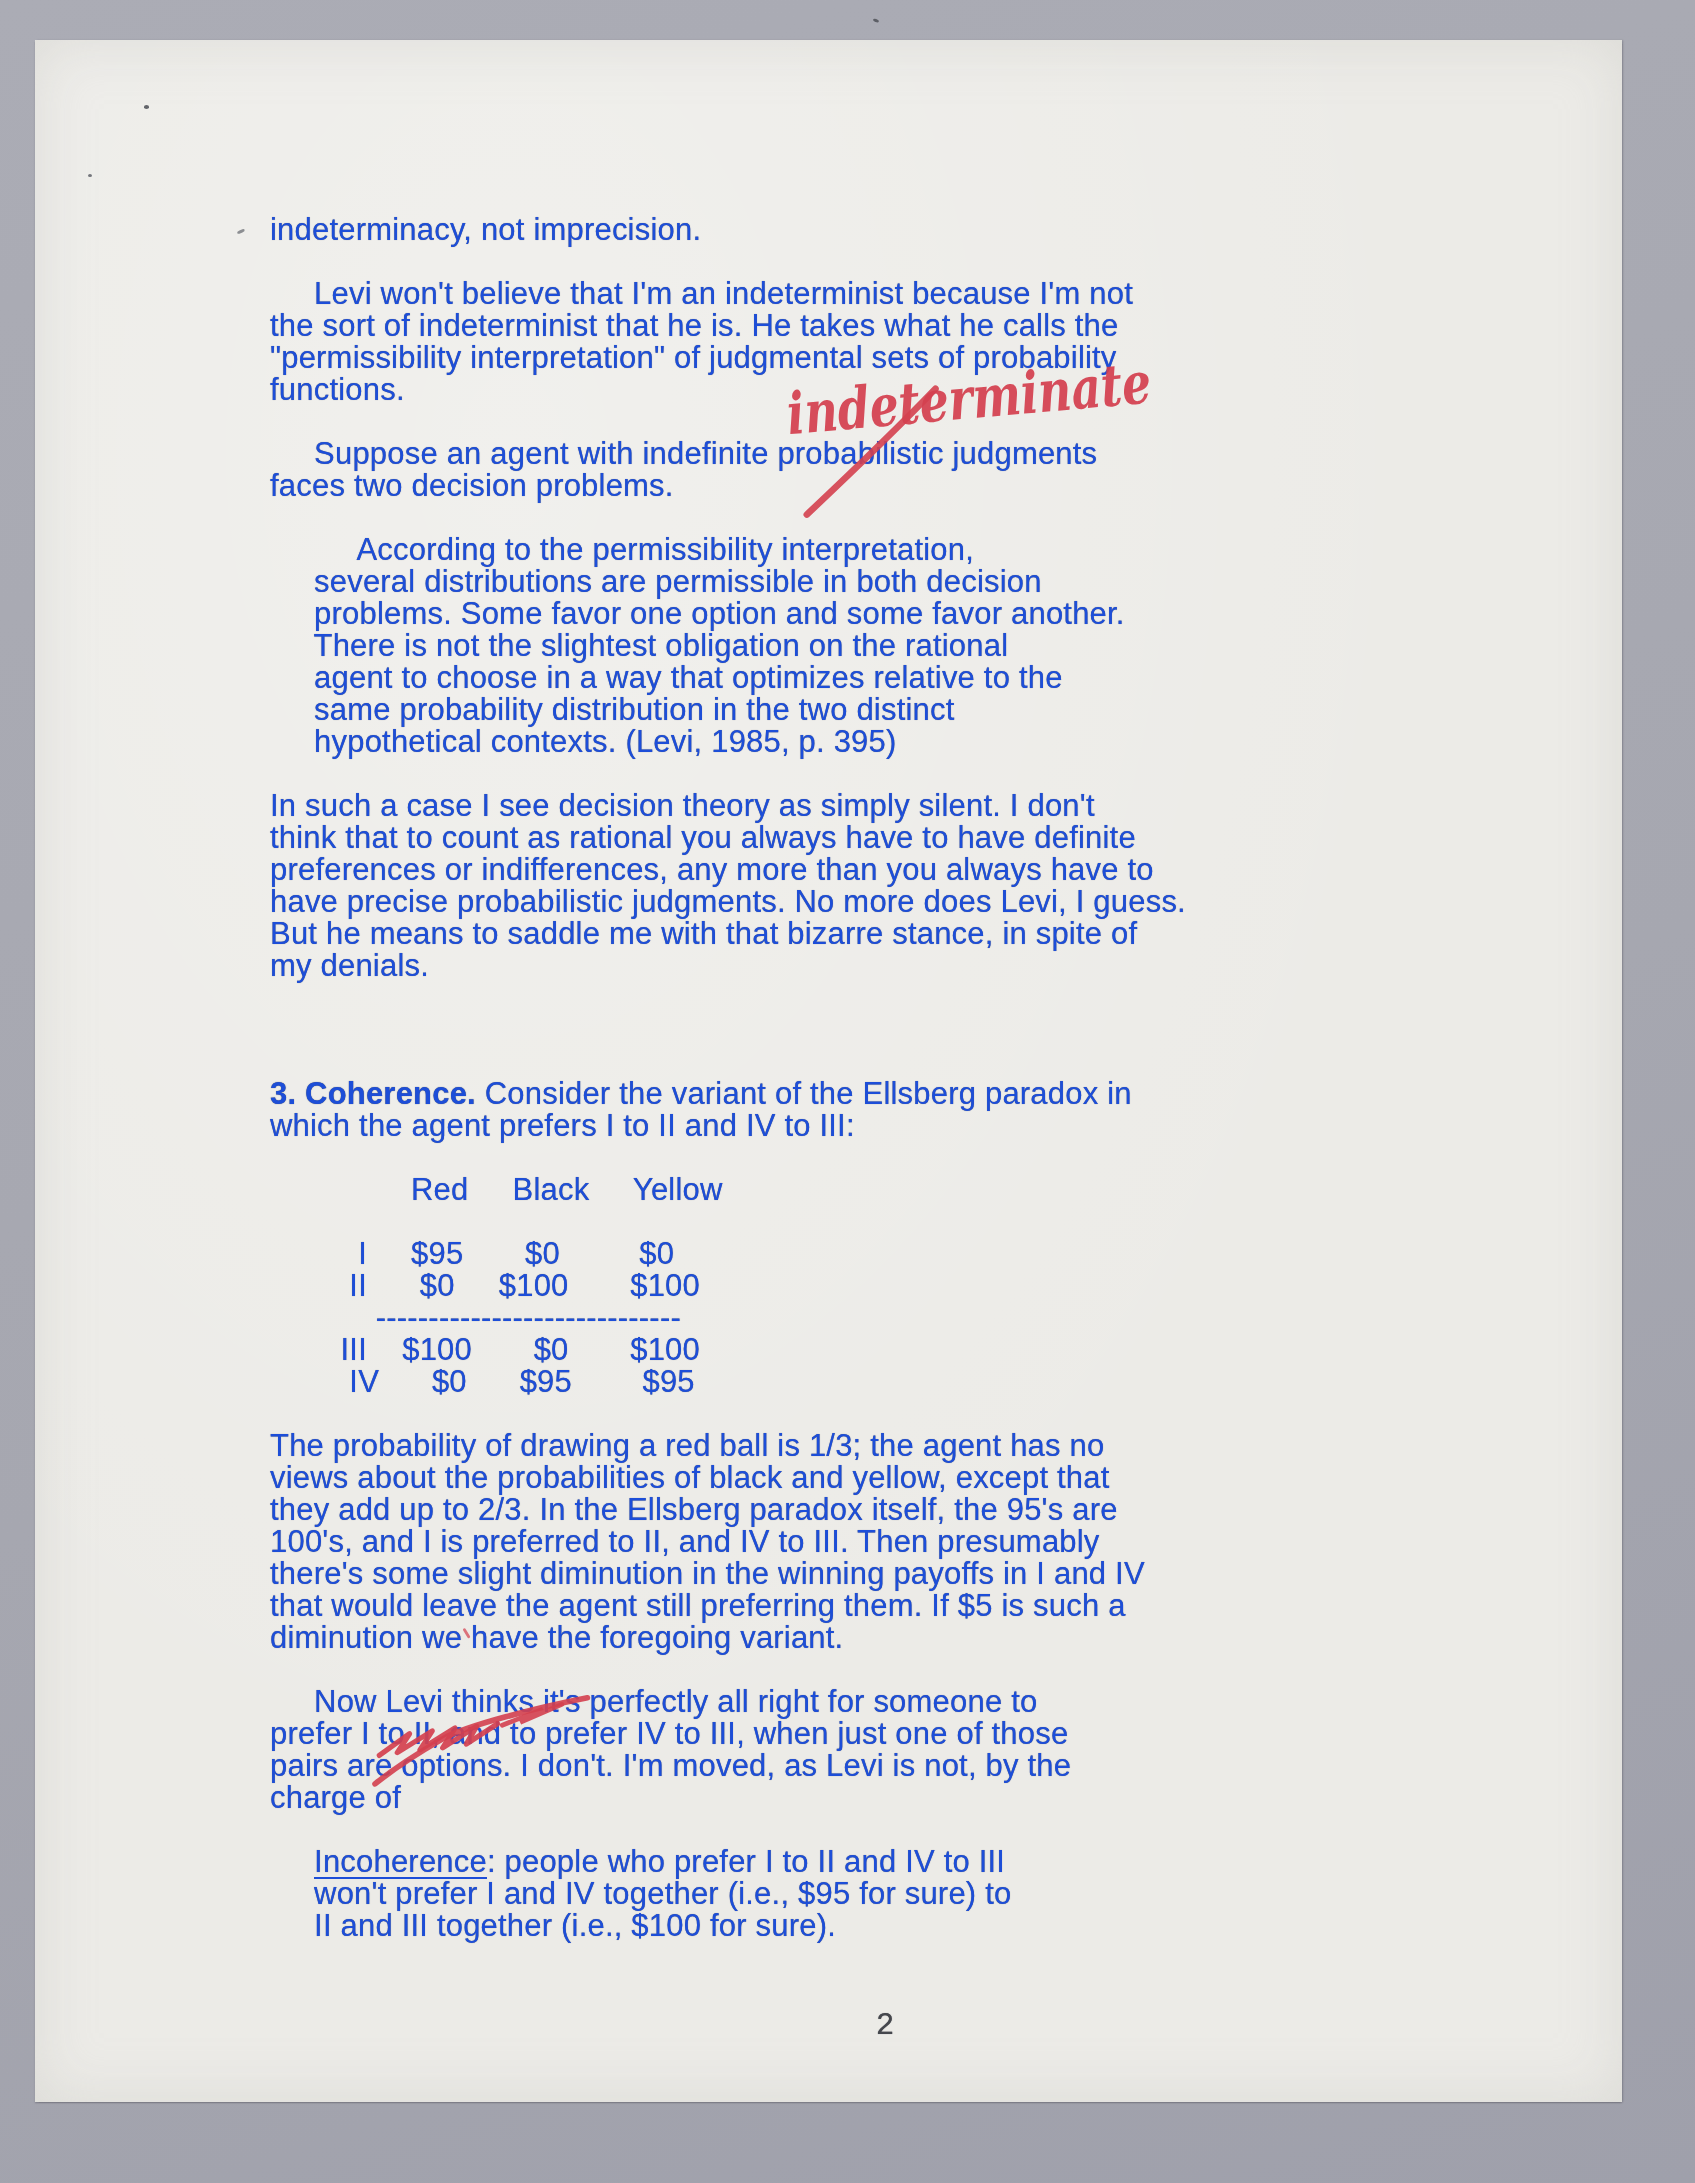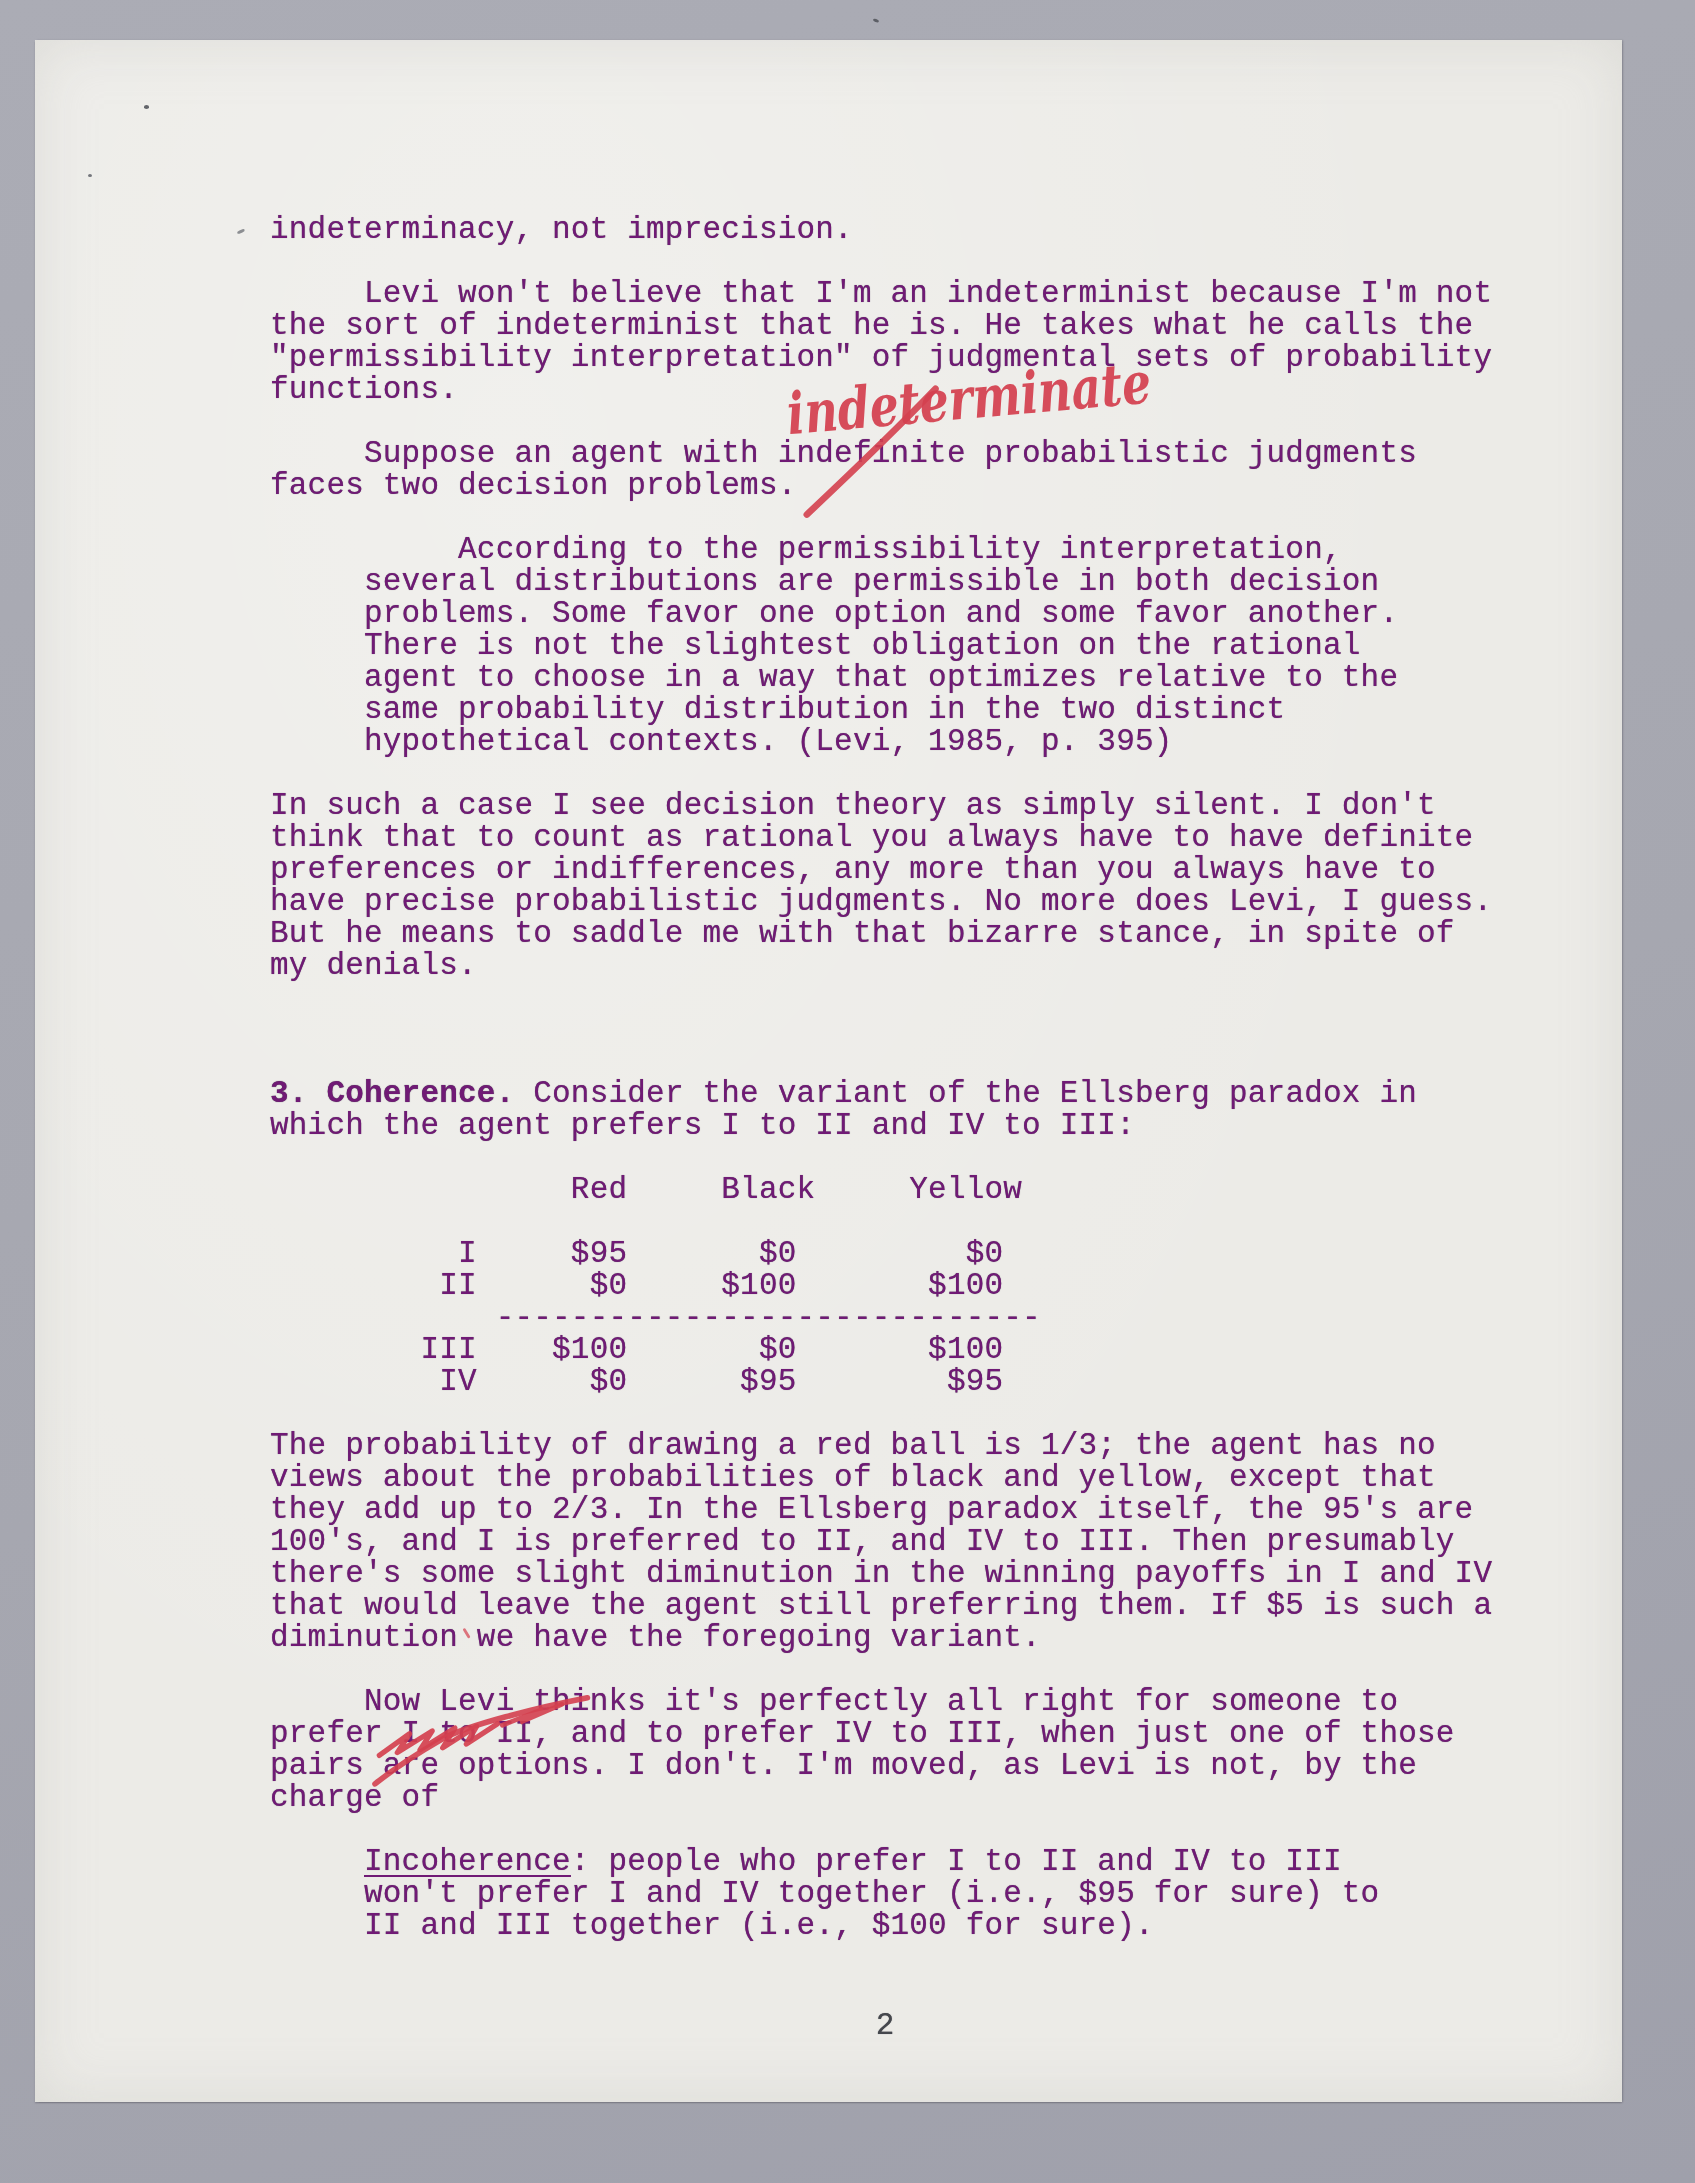--- a/index.html
+++ b/index.html
@@ -12,23 +12,23 @@
   .paper{
     position:absolute;left:35px;top:40px;width:1587px;height:2062px;
     background:
       radial-gradient(ellipse at 30% 20%, rgba(255,255,255,.25), rgba(255,255,255,0) 60%),
       #ecebe7;
     box-shadow:0 1.9px 1.4px rgba(100,100,112,.55), 1.9px 0 1.4px rgba(100,100,112,.35),
                inset 0 0 57px rgba(190,188,182,.35);
   }
   .typed{
     position:absolute;left:270px;top:214px;
-    font-family:Liberation Mono, monospace;
+    font-family:Liberation Sans, sans-serif;
     font-size:31px;line-height:32px;letter-spacing:0.2px;
-    color:#701a75;white-space:pre;
+    color:#1d4ed8;white-space:pre;
     text-shadow:0 0 0.7px rgba(62,64,72,.8);
   }
   .typed .line{min-height:32px;}
   .typed .b{font-weight:bold;text-shadow:0 0 0.9px rgba(50,52,60,.9);}
   .typed .u{text-decoration:underline;text-decoration-thickness:2.4px;text-underline-offset:4.7px;}
   .pagenum{
     position:absolute;left:270px;top:2008px;width:1230px;text-align:center;
     font-family:"Liberation Mono","DejaVu Sans Mono",monospace;
     font-size:31px;color:#45474d;text-shadow:0 0 0.7px rgba(62,64,72,.8);
   }

